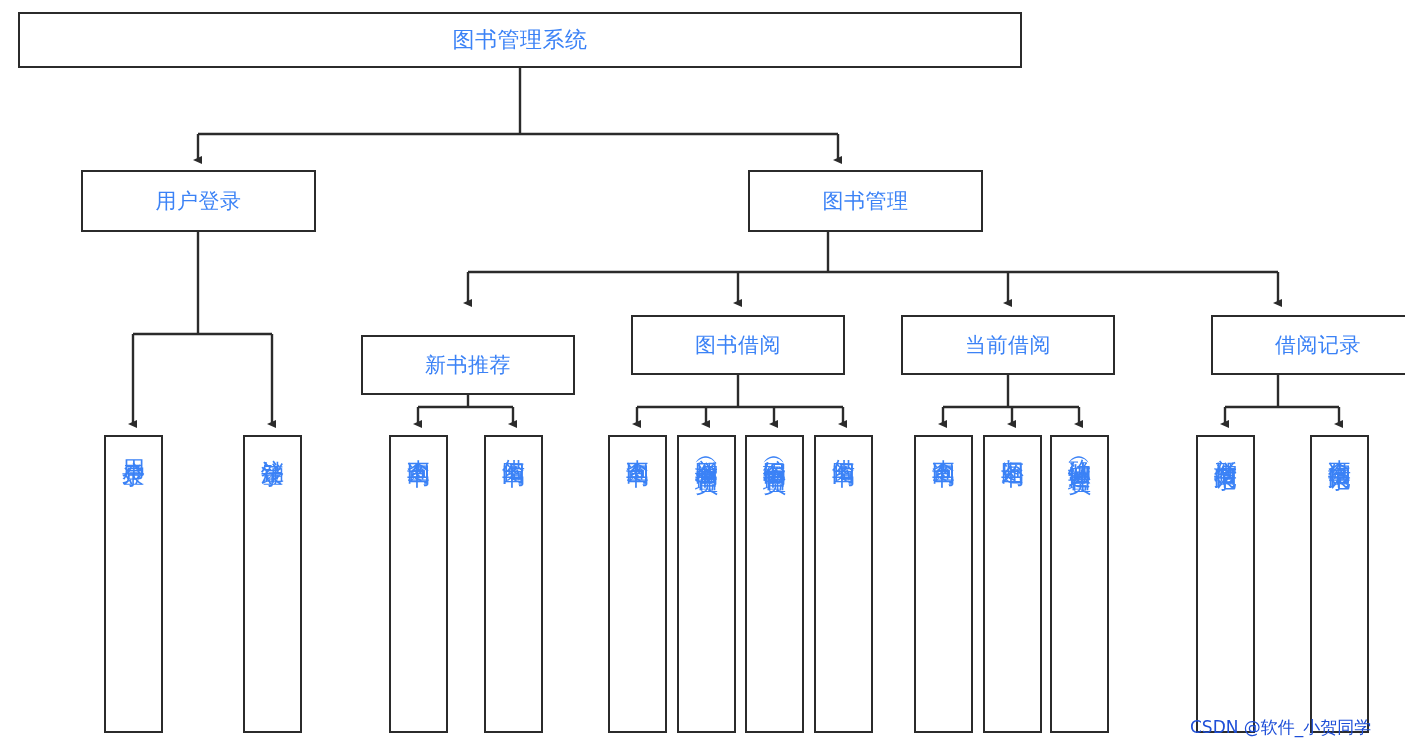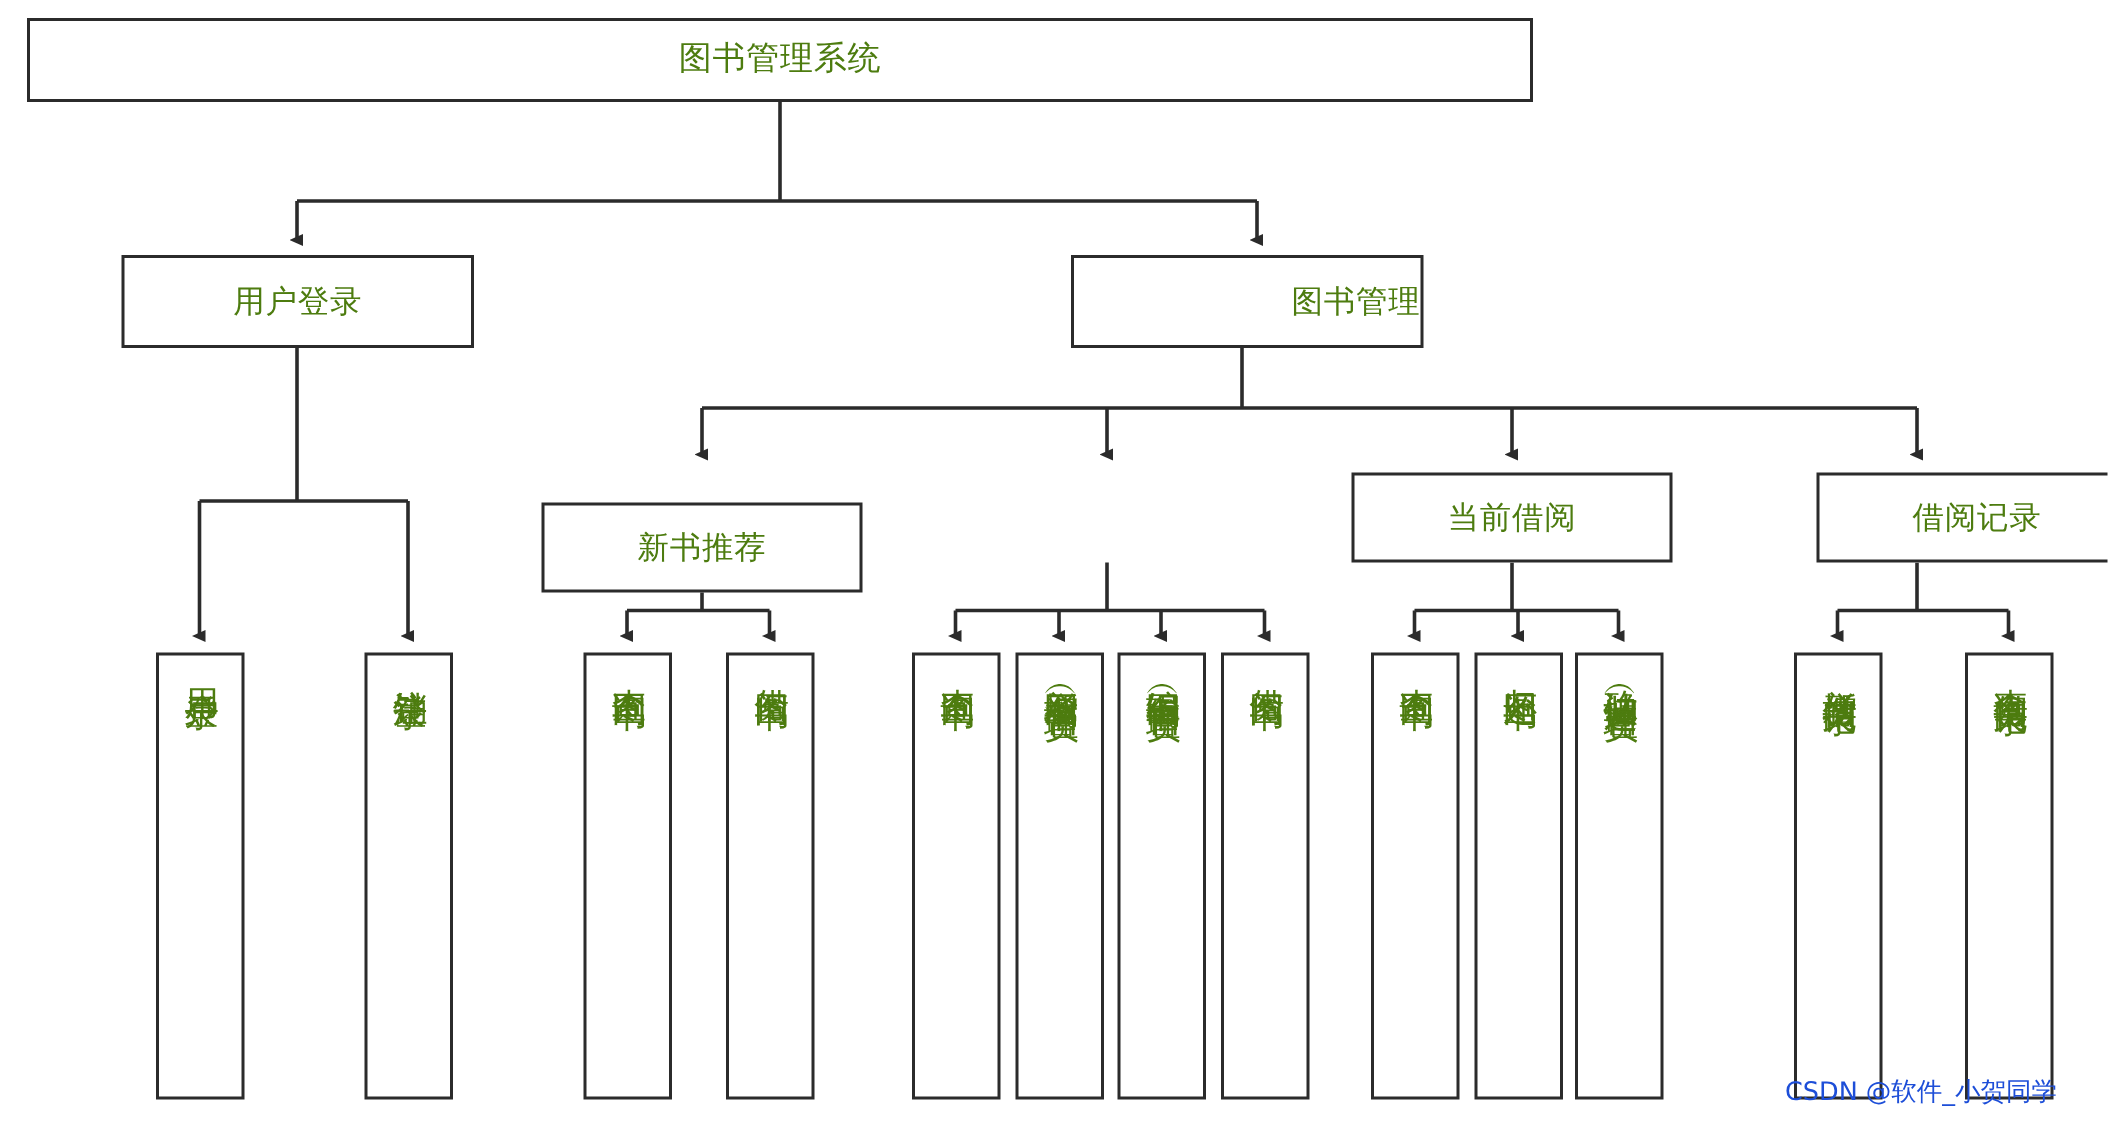--- a/index.html
+++ b/index.html
@@ -28,21 +28,21 @@
     pointer-events: none;
   }
   .node {
     position: absolute;
     box-sizing: border-box;
     background: #ffffff;
     border: 2px solid #2b2b2b;
     display: flex;
     align-items: center;
     justify-content: center;
-    color: #4d7c0f;
+    color: #3b82f6;
   }
   .node .label {
     display: block;
     text-align: center;
     line-height: 1.18;
     white-space: nowrap;
   }
   .node.horizontal .label {
     font-size: 21px;
     letter-spacing: 0.5px;
@@ -124,26 +124,29 @@
     </g>
   </svg>
 
   <div class="node root horizontal" style="left:18px; top:12px; width:1004px; height:56px;">
     <span class="label">图书管理系统</span>
   </div>
 
   <div class="node horizontal" style="left:81px; top:170px; width:235px; height:62px;">
     <span class="label">用户登录</span>
   </div>
-  <div class="node horizontal" style="left:714px; top:170px; width:235px; height:62px;justify-content:flex-end;">
+  <div class="node horizontal" style="left:748px; top:170px; width:235px; height:62px;">
     <span class="label">图书管理</span>
   </div>
 
   <div class="node horizontal" style="left:361px; top:315px; width:214px; height:60px;margin-top:20px;">
     <span class="label">新书推荐</span>
+  </div>
+  <div class="node horizontal" style="left:631px; top:315px; width:214px; height:60px;">
+    <span class="label">图书借阅</span>
   </div>
   <div class="node horizontal" style="left:901px; top:315px; width:214px; height:60px;justify-content:center;">
     <span class="label">当前借阅</span>
   </div>
   <div class="node horizontal" style="left:1211px; top:315px; width:214px; height:60px;">
     <span class="label">借阅记录</span>
   </div>
 
   <div class="node vertical" style="left:104px; top:435px; width:59px; height:298px;">
     <span class="label">用户登录</span>

